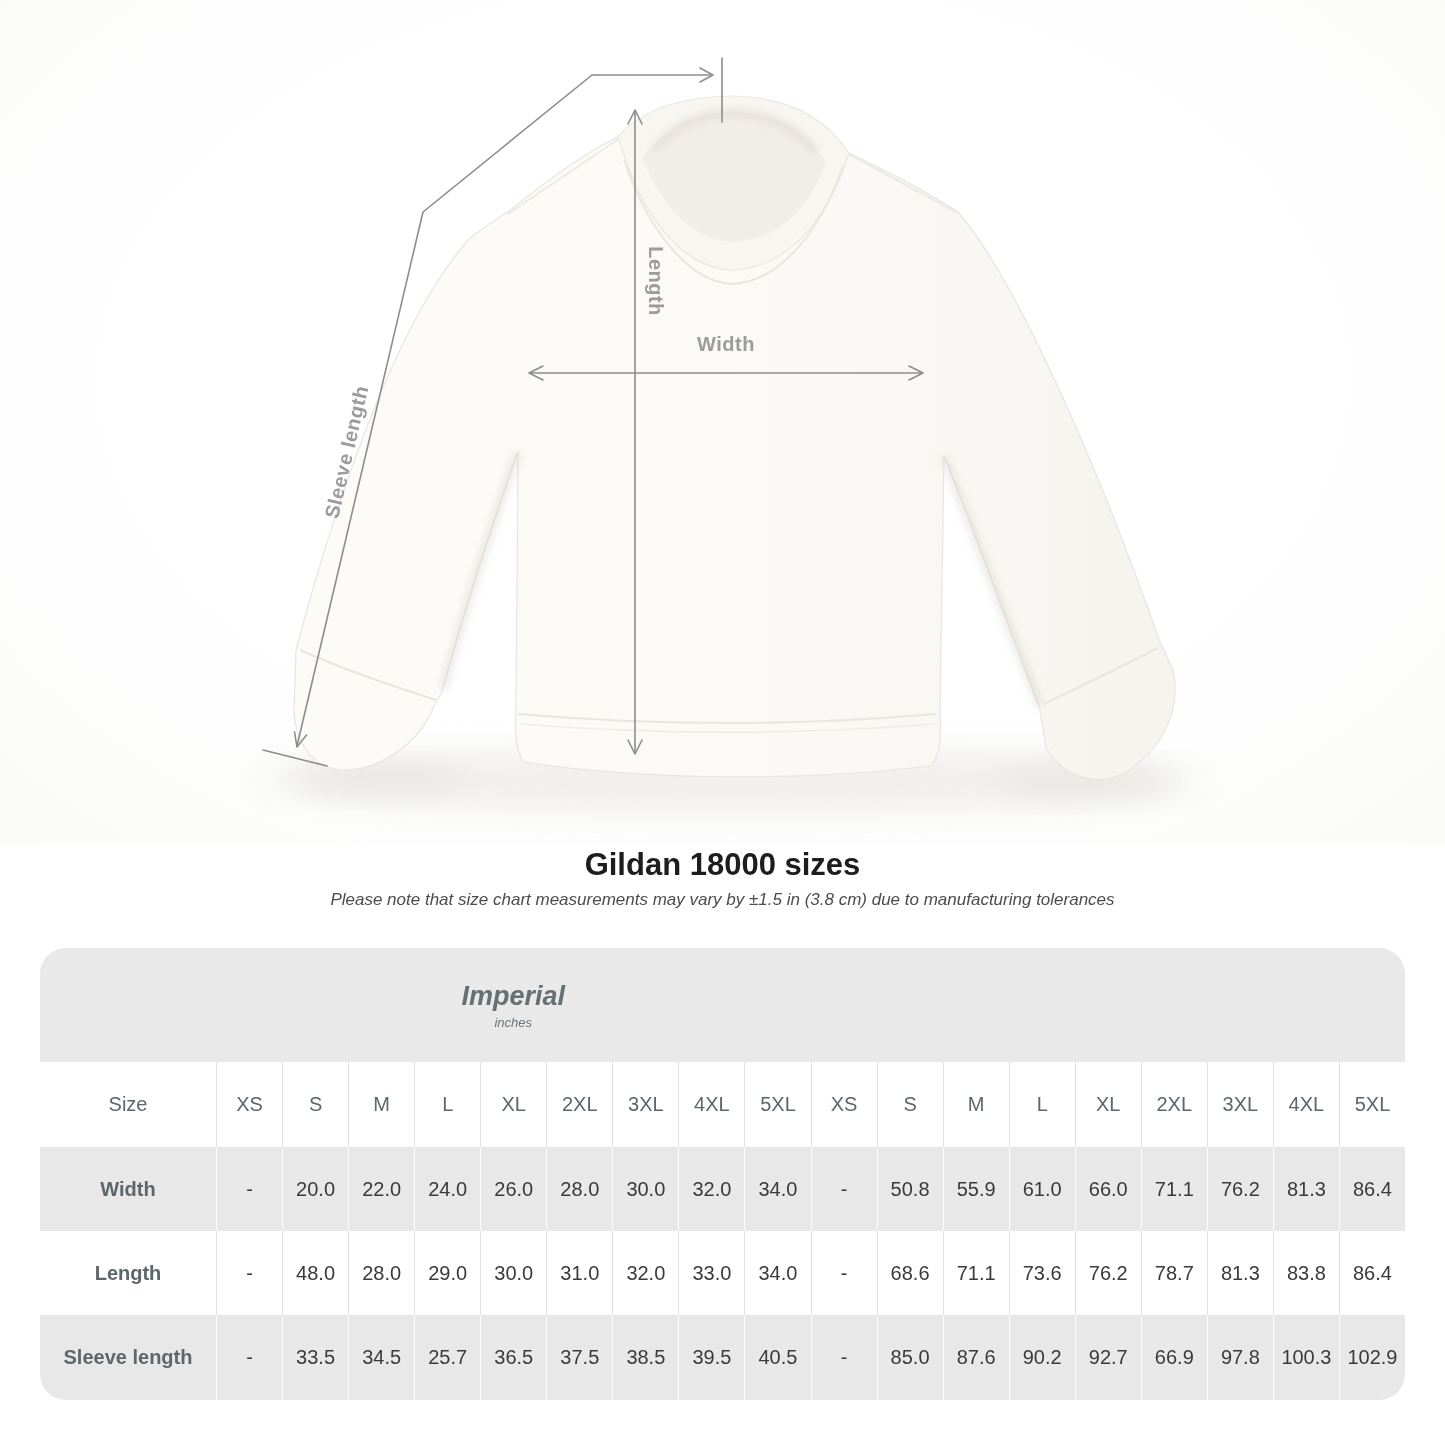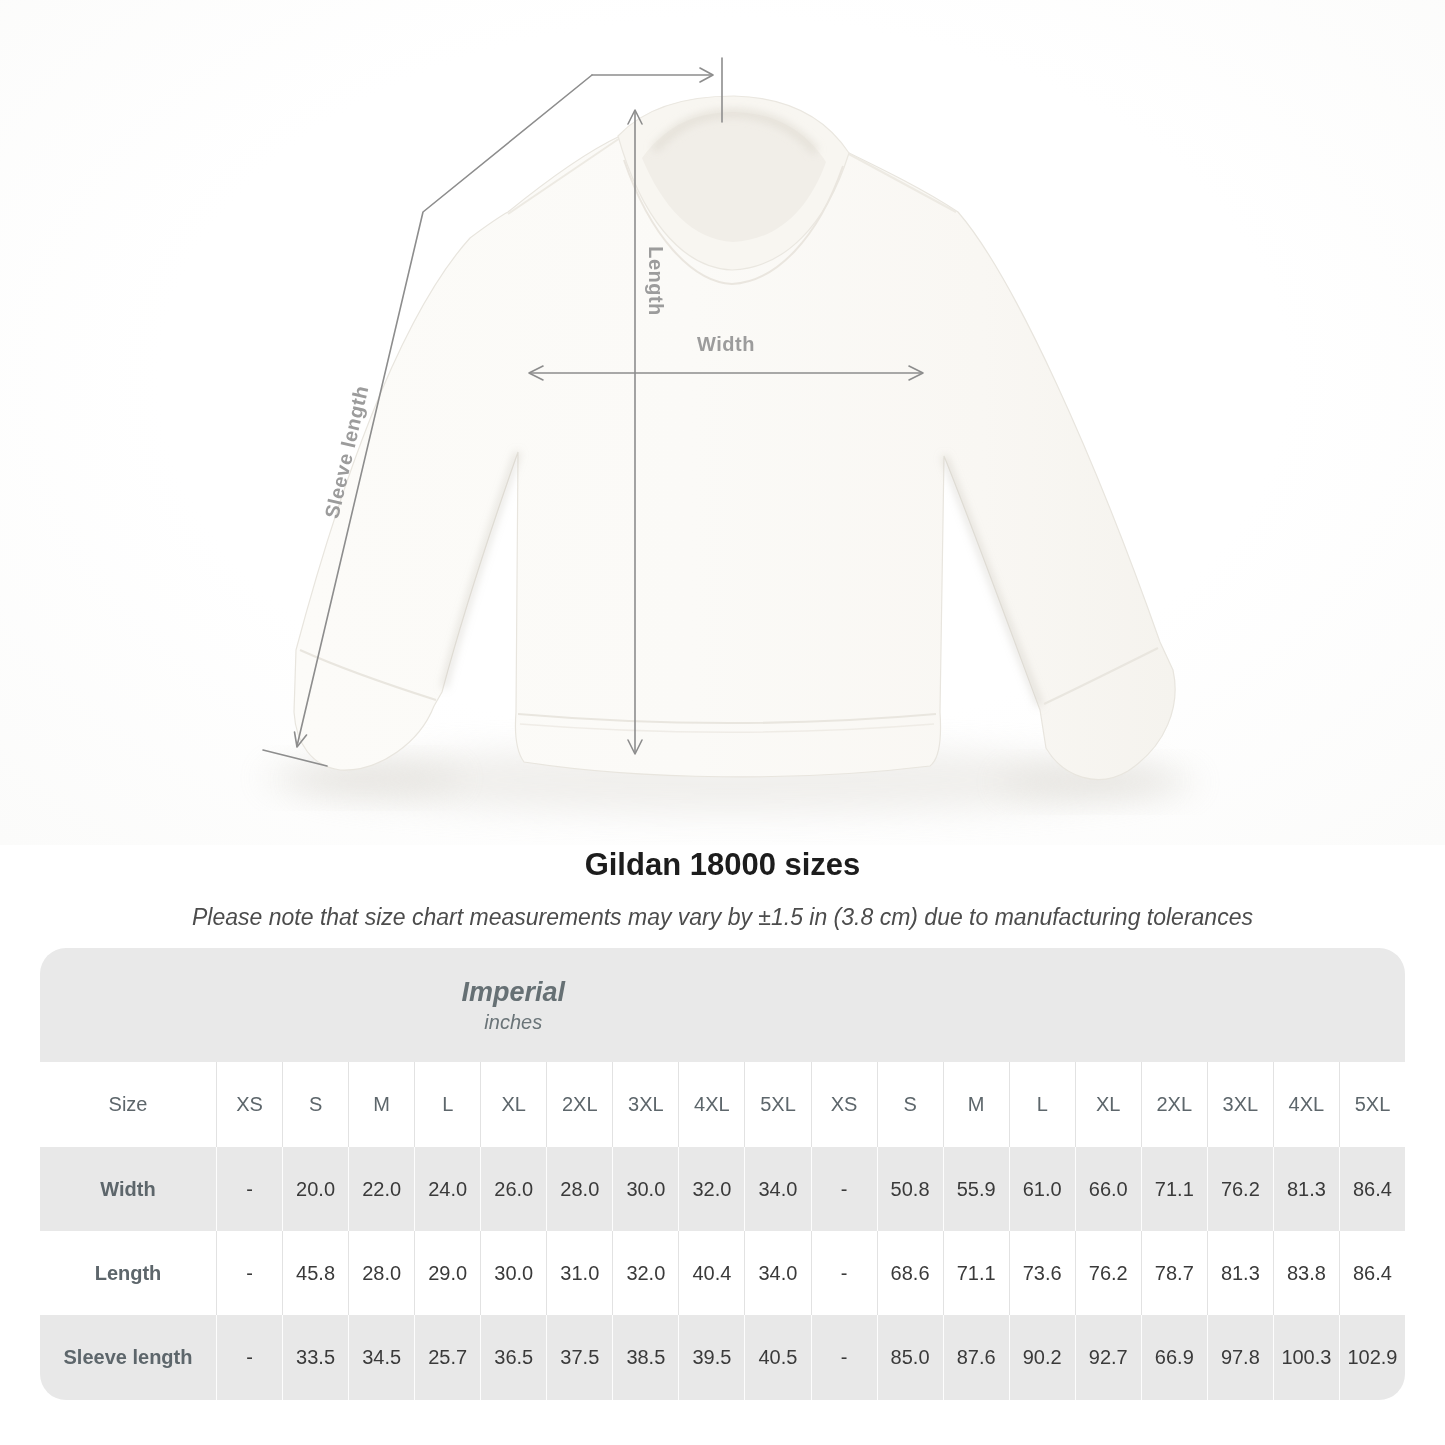--- a/index.html
+++ b/index.html
@@ -14,38 +14,38 @@
   .m-label{
     position:absolute;font-weight:bold;font-size:20px;color:#9c9c9c;
     letter-spacing:.5px;white-space:nowrap;
   }
   .width-label{left:726px;top:356px;transform:translate(-50%,-100%);}
   .length-label{left:655px;top:281px;transform:translate(-50%,-50%) rotate(90deg);}
   .sleeve-label{left:347px;top:452px;transform:translate(-50%,-50%) rotate(-77deg);}
   
   .title-wrap{position:absolute;top:846px;left:0;width:1445px;text-align:center;}
   .chart-title{font-size:31px;font-weight:bold;color:#1d1d1d;margin:0;line-height:1.2;}
-  .chart-note{font-size:23px;font-style:italic;color:#4c4c4c;margin:21px 0 0 0;}
+  .chart-note{font-size:17px;font-style:italic;color:#4c4c4c;margin:7px 0 0 0;}
   
   .size-table{
     position:absolute;top:948px;left:40px;width:1365px;height:452px;
     border-radius:26px;overflow:hidden;
   }
   .t-row{display:grid;grid-template-columns:176px repeat(18,1fr);}
   .row-band{height:114px;background:#e9e9e9;}
   .row-sizes{height:85px;background:#ffffff;--sep:#e2e2e2;}
   .row-data-a{height:84px;background:#e8e8e8;--sep:rgba(255,255,255,.9);}
   .row-data-b{height:84px;background:#ffffff;--sep:#e2e2e2;}
   .row-data-c{height:85px;background:#e8e8e8;--sep:rgba(255,255,255,.9);}
   .unit-head{
     grid-row:1;display:flex;flex-direction:column;align-items:center;justify-content:center;
     color:#68727 6;
   }
   .unit-head .u-name{font-size:27px;font-weight:bold;font-style:italic;color:#667074;}
-  .unit-head .u-sub{font-size:20px;font-style:italic;color:#6a7478;margin-top:3px;}
+  .unit-head .u-sub{font-size:13px;font-style:italic;color:#6a7478;margin-top:3px;}
   .span-imperial{grid-column:2 / span 9;}
   .span-metric{grid-column:11 / span 9;}
   .c{
     display:flex;align-items:center;justify-content:center;
     font-size:20px;color:#3a3a3a;
   }
   .c.sep{border-left:1px solid var(--sep);}
   .c.hdr{font-weight:normal;color:#5d666b;}
   .c.rowlab{font-weight:bold;color:#5d666b;}
 </style>
@@ -210,27 +210,27 @@
       <div class="c sep">66.0</div>
       <div class="c sep">71.1</div>
       <div class="c sep">76.2</div>
       <div class="c sep">81.3</div>
       <div class="c sep">86.4</div>
     </div>
 
     <div class="t-row row-data-b">
       <div class="c rowlab">Length</div>
       <div class="c sep">-</div>
-      <div class="c sep">45.8</div>
+      <div class="c sep">48.0</div>
       <div class="c sep">28.0</div>
       <div class="c sep">29.0</div>
       <div class="c sep">30.0</div>
       <div class="c sep">31.0</div>
       <div class="c sep">32.0</div>
-      <div class="c sep">40.4</div>
+      <div class="c sep">33.0</div>
       <div class="c sep">34.0</div>
       <div class="c sep">-</div>
       <div class="c sep">68.6</div>
       <div class="c sep">71.1</div>
       <div class="c sep">73.6</div>
       <div class="c sep">76.2</div>
       <div class="c sep">78.7</div>
       <div class="c sep">81.3</div>
       <div class="c sep">83.8</div>
       <div class="c sep">86.4</div>

